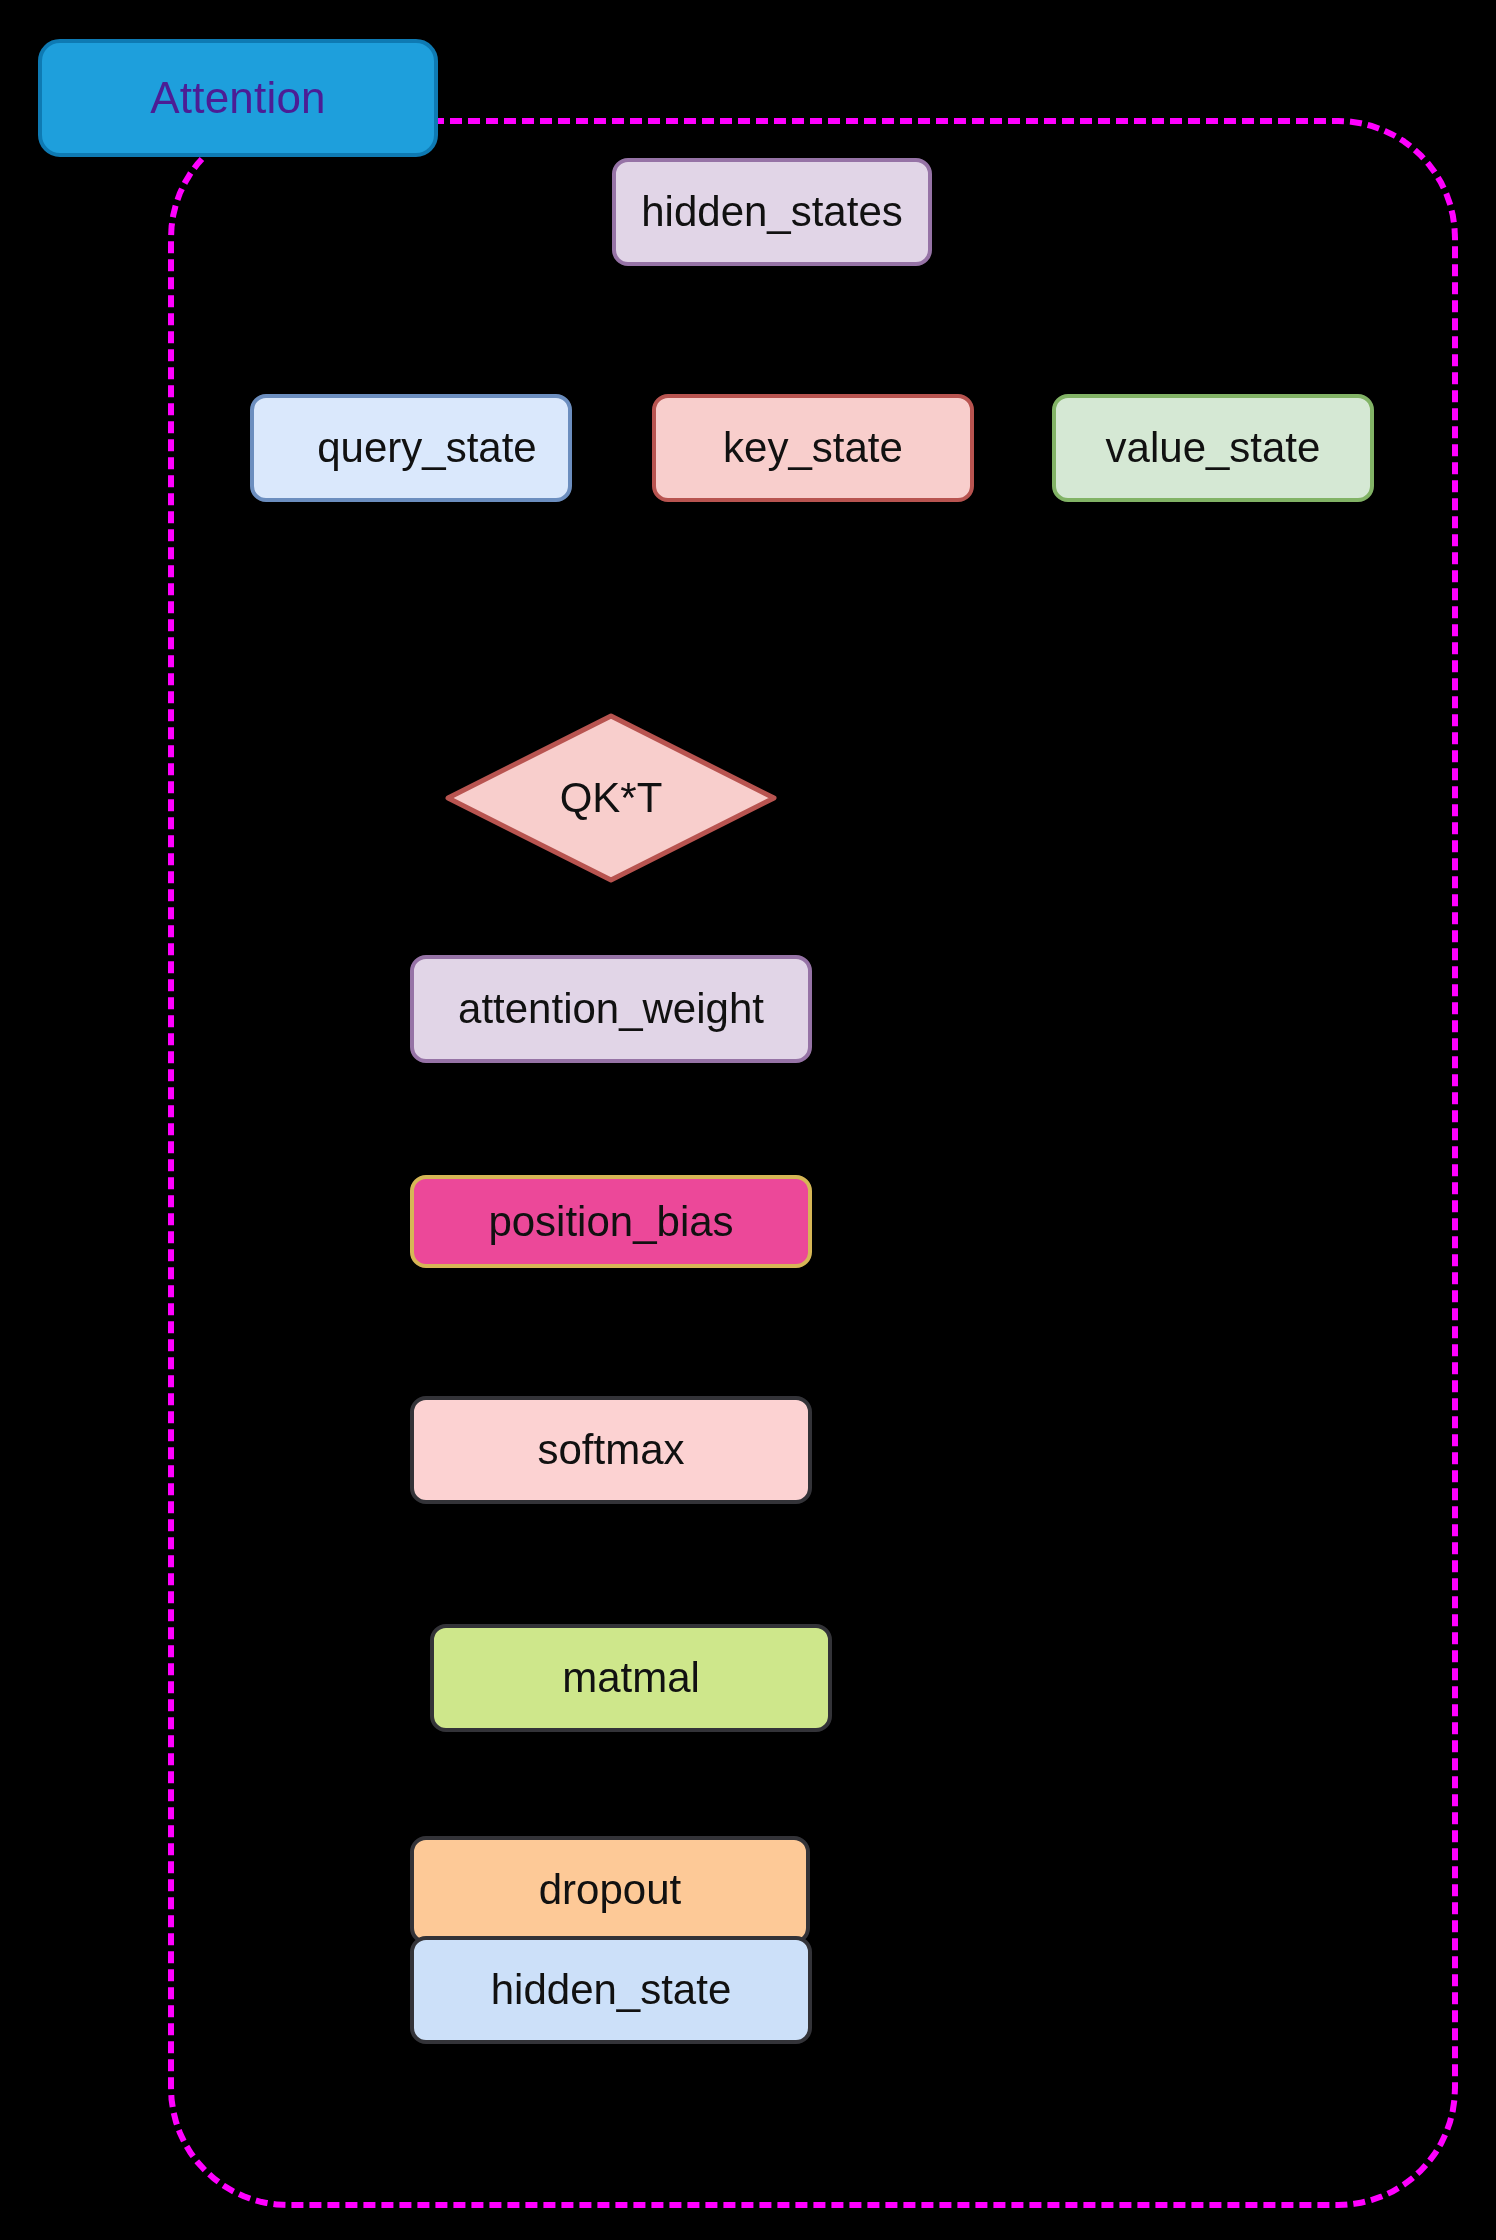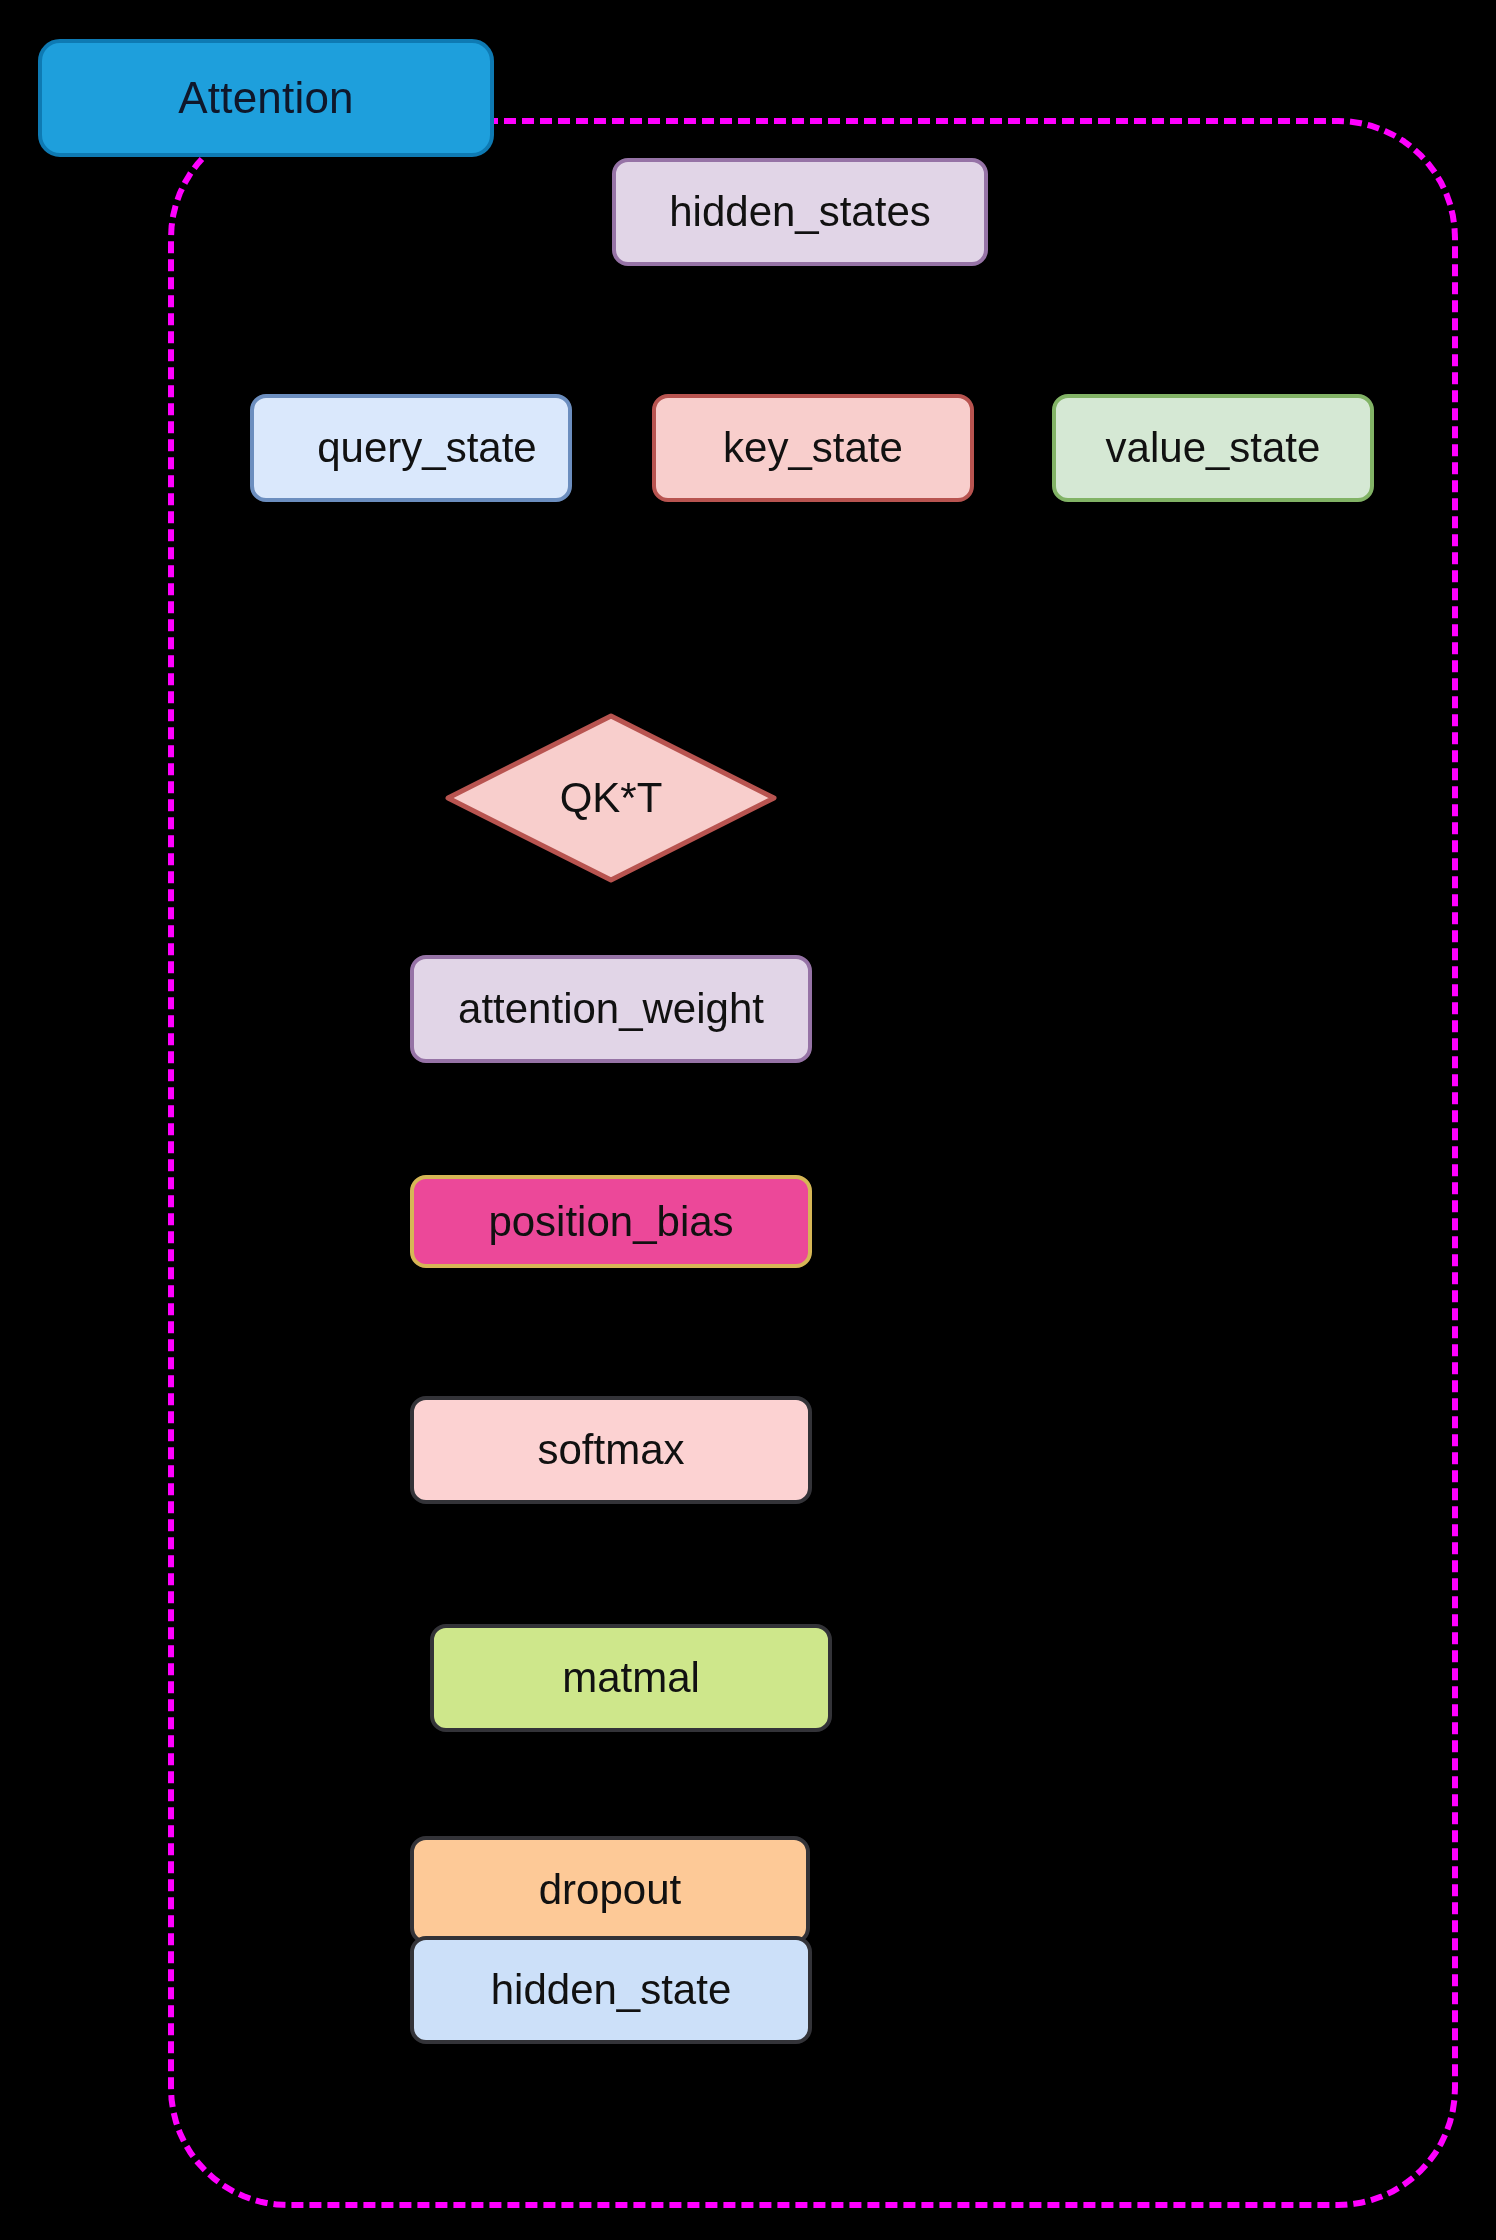--- a/index.html
+++ b/index.html
@@ -27,30 +27,30 @@
     box-sizing: border-box;
     background: transparent;
     pointer-events: none;
   }
 
   
   #subgraph-title {
     position: absolute;
     left: 38px;
     top: 39px;
-    width: 456px;
+    width: 400px;
     height: 118px;
     background: #1e9fdc;
     border: 4px solid #0e7ab3;
     border-radius: 22px;
     box-sizing: border-box;
     display: flex;
     align-items: center;
     justify-content: center;
-    color: #0f172a;
+    color: #4c1d95;
     font-size: 44px;
     letter-spacing: 0.2px;
     z-index: 5;
   }
 
   
   .node {
     position: absolute;
     box-sizing: border-box;
     display: flex;
@@ -93,21 +93,21 @@
 </style>
 </head>
 <body>
 
 <div id="subgraph-border"></div>
 
 <div id="subgraph-title">
   <span>Attention</span>
 </div>
 
-<div class="node" style="left:612px; top:158px; width:376px; height:108px; background:#e1d5e7; border-color:#9673a6;">
+<div class="node" style="left:612px; top:158px; width:320px; height:108px; background:#e1d5e7; border-color:#9673a6;">
   <span>hidden_states</span>
 </div>
 
 <div class="node" style="left:250px; top:394px; width:322px; height:108px; background:#dae8fc; border-color:#6c8ebf;padding-left:32px;">
   <span>query_state</span>
 </div>
 
 <div class="node" style="left:652px; top:394px; width:322px; height:108px; background:#f8cecc; border-color:#b85450;">
   <span>key_state</span>
 </div>

